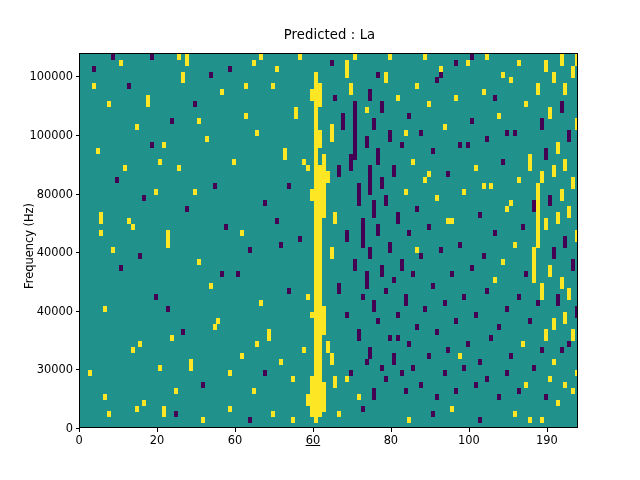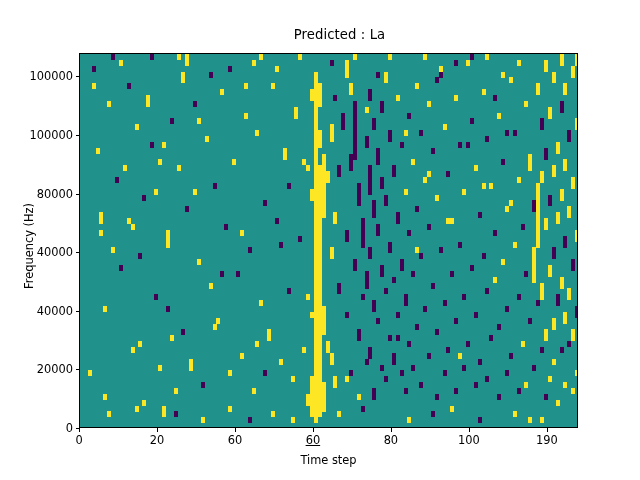--- a/index.html
+++ b/index.html
@@ -10,21 +10,21 @@
   }
   #figure{position:absolute;left:0;top:0;width:640px;height:480px;background:#ffffff;}
 
   
   #title{
     position:absolute;left:0;top:27px;width:640px;
     text-align:center;font-size:13.2px;color:#000000;
     letter-spacing:0.1px;
   }
   
-  #title{left:90px;width:499px;}
+  #title{left:80px;width:499px;}
 
   
   #axes{
     position:absolute;left:79px;top:53px;width:499px;height:375px;
     box-sizing:border-box;border:1px solid #000000;
     background:#21918c;overflow:hidden;
   }
   #cells{position:absolute;left:0;top:0;width:100%;height:100%;}
   .cell{position:absolute;}
 
@@ -62,21 +62,21 @@
 <div id="figure">
 
   <div id="title">Predicted : La</div>
 
   <div id="ylabel-wrap">
     <div id="ylabel">Frequency (Hz)</div>
   </div>
 
   <div id="ytick-labels">
       <div class="ytick-label" style="top: 375px;">0</div>
-      <div class="ytick-label" style="top: 316.406px;">20000</div>
+      <div class="ytick-label" style="top: 316.406px;">30000</div>
       <div class="ytick-label" style="top: 257.812px;">40000</div>
       <div class="ytick-label" style="top: 199.219px;">40000</div>
       <div class="ytick-label" style="top: 140.625px;">80000</div>
       <div class="ytick-label" style="top: 82.0312px;">100000</div>
       <div class="ytick-label" style="top: 23.4375px;">100000</div>
     </div>
   <div id="yticks">
       <div class="ytick-mark" style="top: 375px;"></div>
       <div class="ytick-mark" style="top: 316.406px;"></div>
       <div class="ytick-mark" style="top: 257.812px;"></div>
@@ -707,15 +707,14 @@
     </div>
   <div id="xtick-labels">
       <div class="xtick-label" style="left: 0px;">0</div>
       <div class="xtick-label" style="left: 77.9688px;">20</div>
       <div class="xtick-label" style="left: 155.938px;">60</div>
       <div class="xtick-label" style="left: 233.906px; text-decoration: underline;">60</div>
       <div class="xtick-label" style="left: 311.875px;">80</div>
       <div class="xtick-label" style="left: 389.844px;">100</div>
       <div class="xtick-label" style="left: 467.812px;">190</div>
     </div>
-  <div id="xlabel">Time step</div>
 
 </div>
 
 </body></html>

